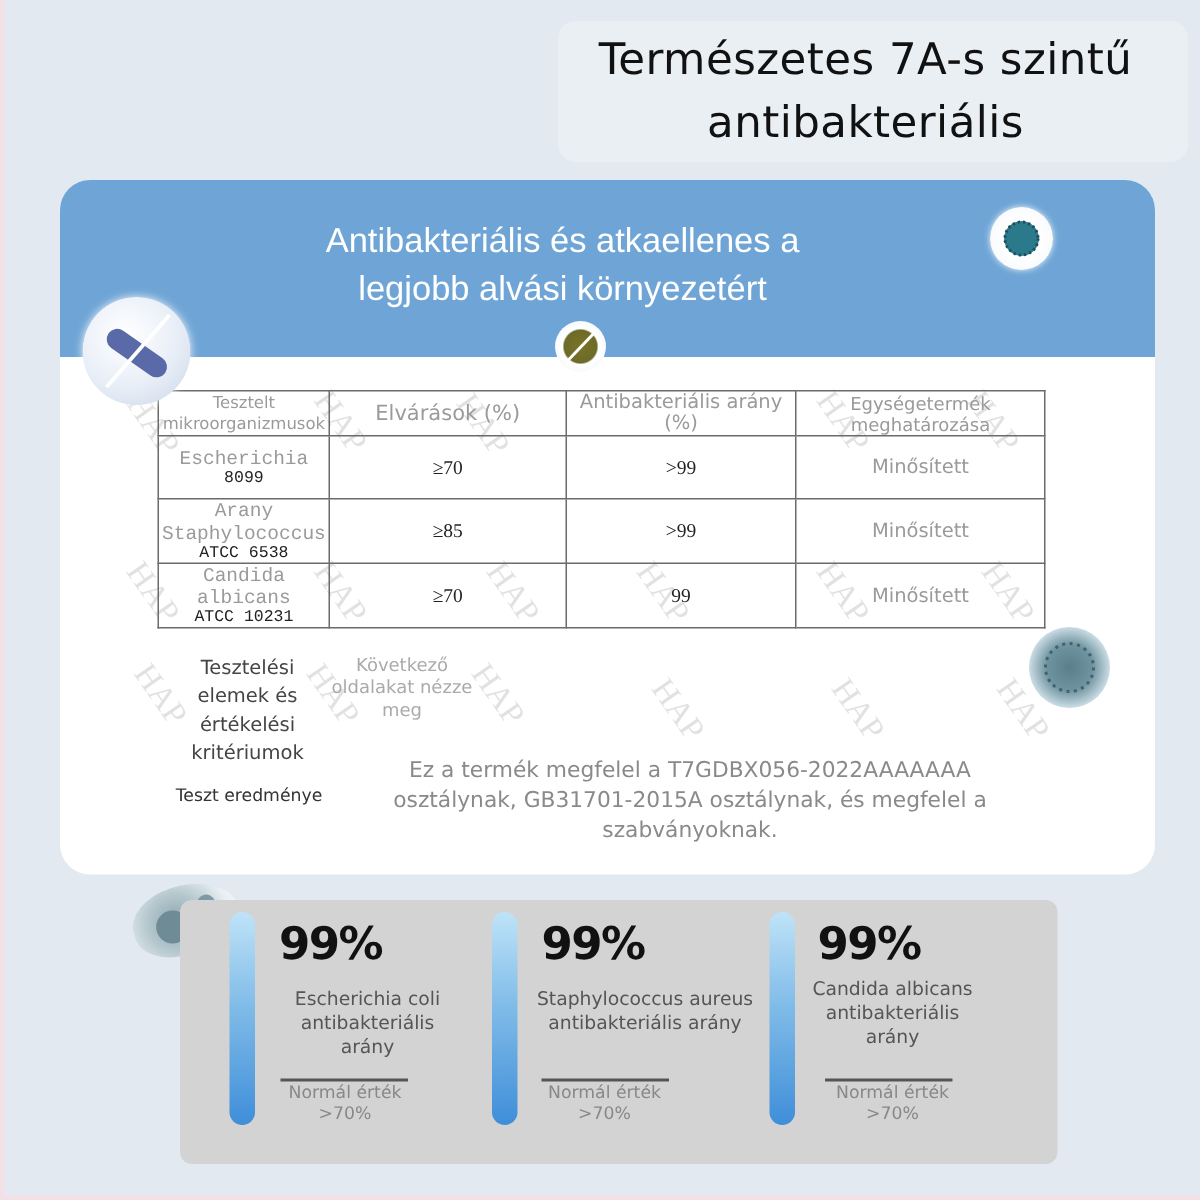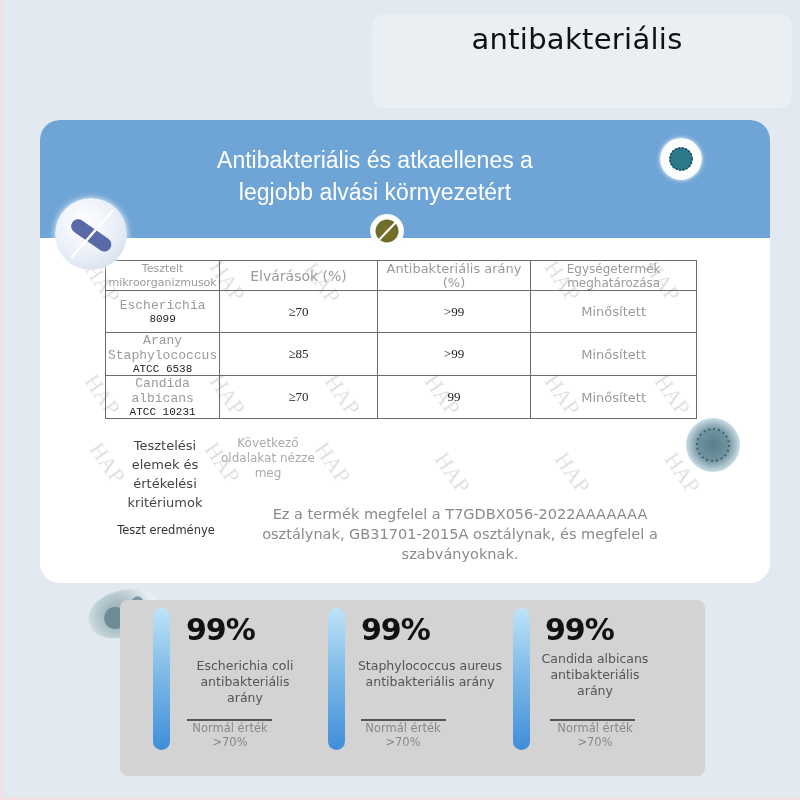--- a/index.html
+++ b/index.html
@@ -103,20 +103,21 @@
   .bubble { position: absolute; border-radius: 50%; }
 </style>
 </head>
 <body>
 
 <div class="left-edge"></div>
 <div class="bottom-edge"></div>
 
 <div class="title-panel"></div>
 <div class="title">
+  <div>Természetes 7A-s szintű</div>
   <div>antibakteriális</div>
 </div>
 
 <div class="card">
   <div class="card-header"></div>
   <div class="card-heading">
     <div>Antibakteriális és atkaellenes a</div>
     <div>legjobb alvási környezetért</div>
   </div>
 

